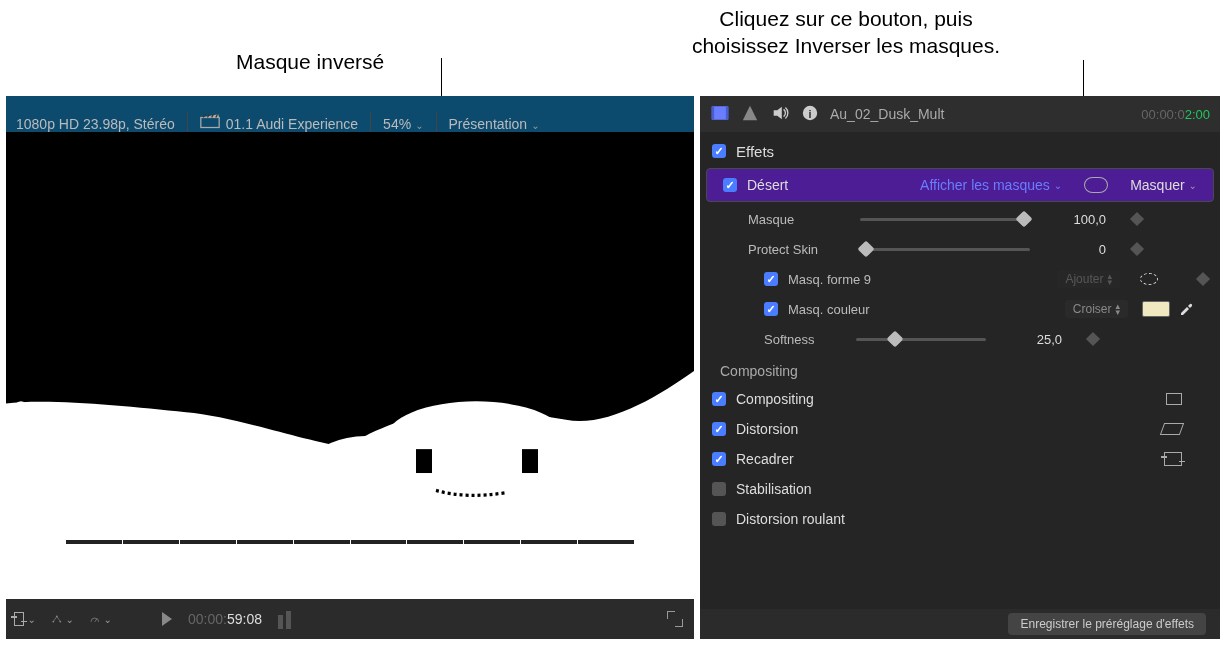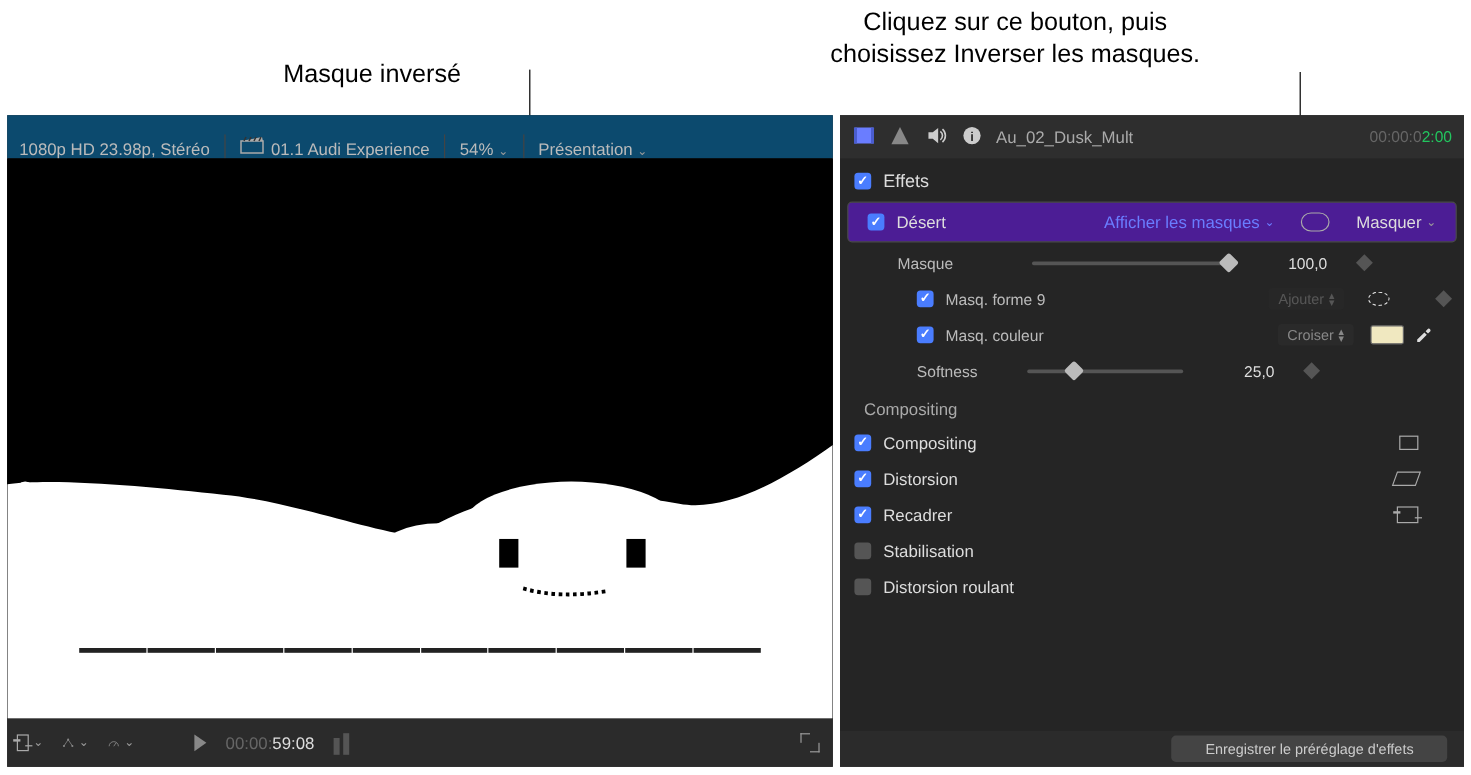--- a/index.html
+++ b/index.html
@@ -41,21 +41,21 @@
   .slider .thumb { position: absolute; top: 1px; width: 12px; height: 12px; background: #bbb; border-radius: 2px; transform: rotate(45deg); }
   .valbox { width: 70px; text-align: right; color: #ddd; font-size: 13px; padding-right: 6px; }
   .diamond { width: 10px; height: 10px; transform: rotate(45deg); background: #555; margin-left: 20px; flex-shrink:0; }
   .blue-link { color: #6a7dff; }
   .mask-icon-dashed { width: 18px; height: 12px; border: 1.5px dashed #ddd; border-radius: 50%; display: inline-block; }
   .color-swatch { width: 28px; height: 16px; background: #f0e8c0; border: 1px solid #666; border-radius: 2px; margin-right: 8px; }
   .eyedrop { width: 16px; height: 16px; }
   .pick { display: flex; align-items: center; gap: 4px; background: #2a2a2a; padding: 2px 8px; border-radius: 3px; font-size: 12px; color: #888; }
   .pick .arrows { font-size: 9px; line-height: 0.7; color: #888; display: flex; flex-direction: column; }
   .insp-footer { height: 30px; background: #2b2b2b; display: flex; align-items: center; justify-content: flex-end; padding: 0 14px; }
-  .footer-btn { background: #444; color: #ccc; font-size: 12px; padding: 4px 28px; border-radius: 4px; }
+  .footer-btn { background: #444; color: #ccc; font-size: 12px; padding: 4px 12px; border-radius: 4px; }
   .tab-icon { width: 20px; height: 18px; }
   .crop-ic { width:18px; height:14px; border:1.5px solid #aaa; position:relative; }
   .crop-ic::before{content:"";position:absolute;left:-4px;top:3px;width:6px;height:1.5px;background:#aaa;}
   .crop-ic::after{content:"";position:absolute;right:-4px;bottom:3px;width:6px;height:1.5px;background:#aaa;}
   .distort-ic { width:20px; height:12px; border:1.5px solid #aaa; transform: skewX(-20deg); }
   .transform-ic { width:16px; height:12px; border:1.5px solid #aaa; }
   .play-tri { width:0; height:0; border-left:10px solid #888; border-top:7px solid transparent; border-bottom:7px solid transparent; }
   .mini-bars { display:flex; gap:3px; align-items:flex-end; height:20px; }
   .mini-bars div{ width:5px; background:#555;}
   .expand-ic { width:16px; height:16px; position:relative; }
@@ -208,20 +208,29 @@
     <div class="row sub">
       <span class="label">Masque</span>
       <div class="slider">
           <div class="track"></div>
           <div class="thumb" style="left:calc(100% - 12px)"></div>
         </div>
       <span class="valbox">100,0</span>
       <span class="diamond"></span>
     </div>
 
+    <div class="row sub">
+      <span class="label">Protect Skin</span>
+      <div class="slider">
+          <div class="track"></div>
+          <div class="thumb" style="left:0"></div>
+        </div>
+      <span class="valbox">0</span>
+      <span class="diamond"></span>
+    </div>
 
     <div class="row sub2">
       <span class="cb on"></span>
       <span style="min-width:120px">Masq. forme 9</span>
       <span class="spacer"></span>
       <span class="pick" style="opacity:0.5">
         <span>Ajouter</span>
         <span class="arrows">
             <span>▴</span>
             <span>▾</span>

